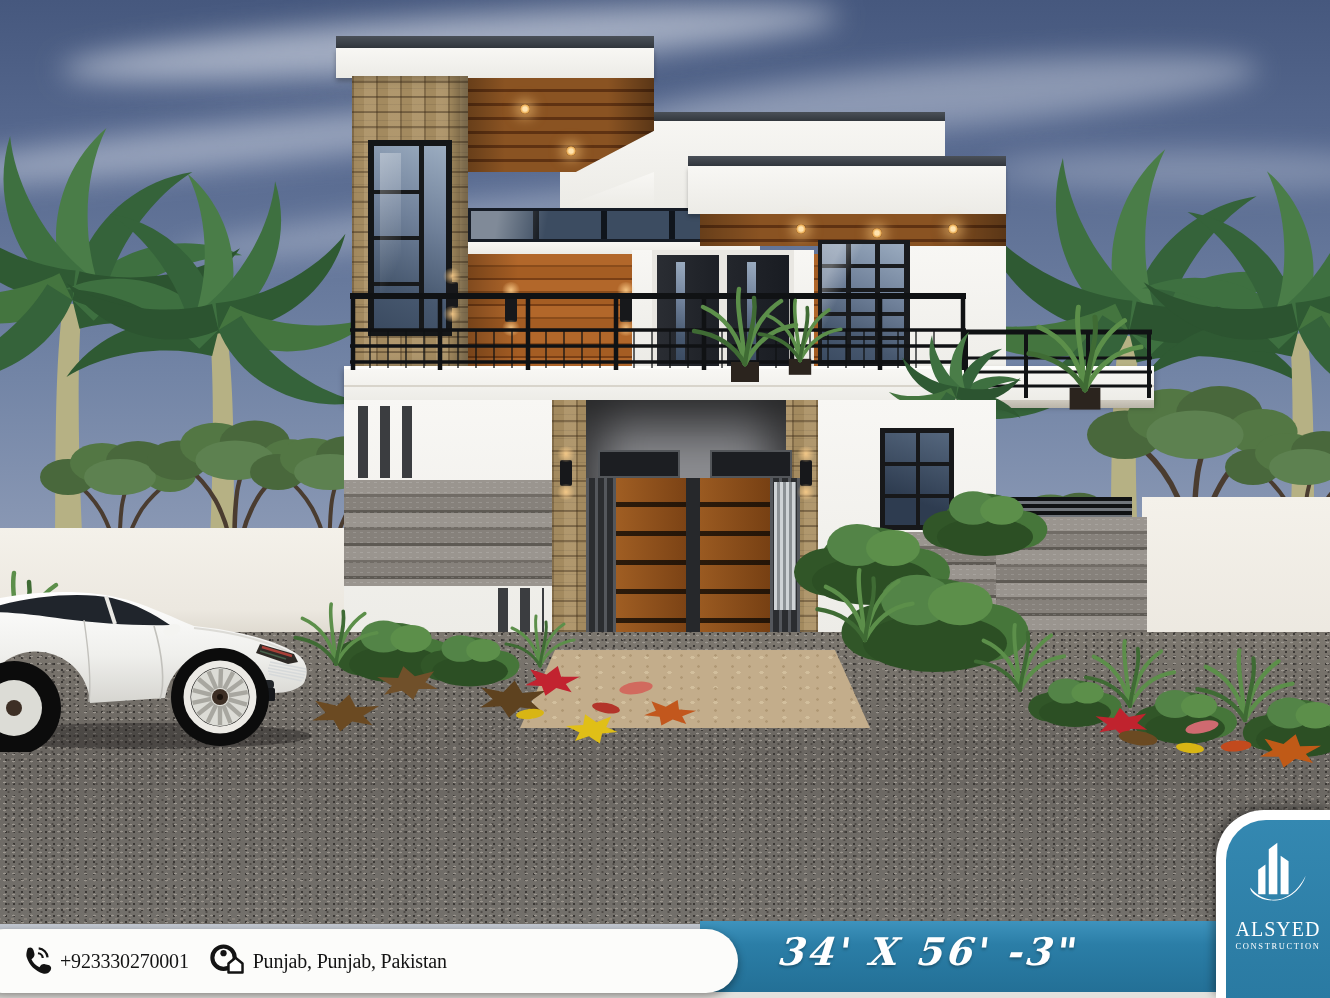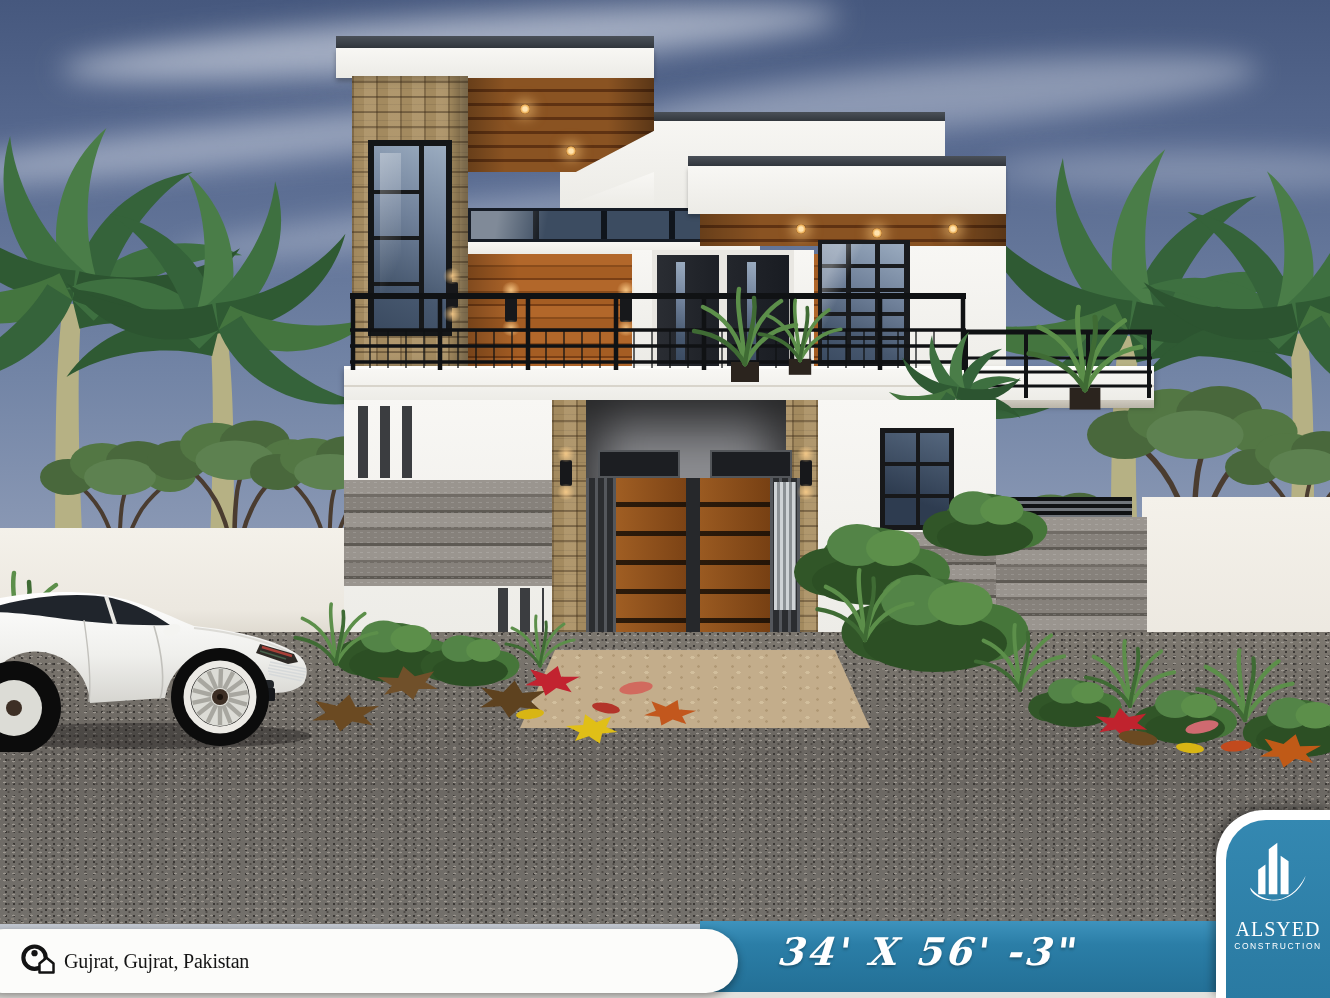--- a/index.html
+++ b/index.html
@@ -66,21 +66,21 @@
   .fitem{display:flex;align-items:center;gap:8px;white-space:nowrap;}
   .ftext{font-family:"Liberation Serif",serif;font-size:20px;color:#141414;letter-spacing:-.2px;}
   .dimtext{font-family:"DejaVu Serif",serif;font-style:italic;font-weight:700;
      font-size:38px;color:#fff;letter-spacing:3px;transform:skewX(-7deg);
      text-shadow:0 2px 3px rgba(0,0,0,.3);}
   .badge{background:#fff;border-top-left-radius:48px;box-shadow:-3px -3px 8px rgba(0,0,0,.35);}
   .badge-in{position:absolute;left:10px;top:10px;right:0;bottom:0;
      background:linear-gradient(180deg,#3488b1,#2a7aa2);border-top-left-radius:40px;
      display:flex;flex-direction:column;align-items:center;}
   .brandname{font-family:"Liberation Serif",serif;font-size:20px;color:#fff;letter-spacing:1px;margin-top:2px;}
-  .brandsub{font-family:Liberation Sans, sans-serif;font-size:8.5px;color:#fff;letter-spacing:1.6px;}
+  .brandsub{font-family:Liberation Serif, serif;font-size:8.5px;color:#fff;letter-spacing:1.6px;}
 </style>
 </head>
 <body>
 
 <div class="canvas">
 
   <svg width="0" height="0" style="position:absolute">
     <defs>
       <g id="frond">
           <path d="M0,0 C30,-34 88,-44 134,-16 C92,-22 44,-6 14,18 Z"></path>
@@ -427,26 +427,34 @@
     <use href="#leaf" fill="#c05a17" transform="translate(1290,750) scale(1.7,1) rotate(12)"></use>
   </svg>
 
   <div class="abs bluebar" style="left:700px;top:921px;width:630px;height:77px">
     <div class="abs dimtext" style="left:20px;top:8px;width:420px;text-align:center">34' X 56' -3"</div>
   </div>
   <div class="abs" style="left:0;top:992px;width:1216px;height:6px;background:#e3e1dd"></div>
 
   <div class="abs pill" style="left:-28px;top:929px;width:766px;height:64px">
     <div class="fitem">
+      <svg width="34" height="34" viewBox="0 0 46 46">
+        <path d="M13.5,5.5 c3.5,-2 6.5,-0.5 7.5,3 l1.2,4.5 c0.6,2.5 -0.4,4.8 -2.4,6.3 l-1.6,1.2 c2.2,4.8 6,8.6 10.8,10.8 l1.2,-1.6 c1.5,-2 3.8,-3 6.3,-2.4 l4.5,1.2 c3.5,1 5,4 3,7.5 c-2,3.5 -6.2,5.2 -10.2,4 c-10.5,-3.2 -18.8,-11.5 -22,-22 c-1.2,-4 0.4,-10 1.7,-12.5 z" fill="#131313"></path>
+        <path d="M28,6 a13,13 0 0 1 12,12" stroke="#131313" stroke-width="3" fill="none"></path>
+        <path d="M27,12.5 a7,7 0 0 1 6.5,6.5" stroke="#131313" stroke-width="3" fill="none"></path>
+      </svg>
+      <span class="ftext">+923330270001</span>
+    </div>
+    <div class="fitem">
       <svg width="38" height="38" viewBox="0 0 46 46">
         <circle cx="20" cy="19" r="13.5" fill="none" stroke="#131313" stroke-width="5"></circle>
         <circle cx="20" cy="13.5" r="3.8" fill="#131313"></circle>
         <path d="M26,26 l8.5,-7 8.5,7 v11 h-17 z" fill="#ffffff" stroke="#131313" stroke-width="3" stroke-linejoin="round"></path>
       </svg>
-      <span class="ftext">Gujrat, Gujrat, Pakistan</span>
+      <span class="ftext">Punjab, Punjab, Pakistan</span>
     </div>
   </div>
 
   <div class="abs badge" style="left:1216px;top:810px;width:114px;height:188px">
     <div class="badge-in">
       <svg width="66" height="82" viewBox="0 0 100 110" style="margin-top:14px">
         <g fill="#ffffff">
           <polygon points="20,84 20,47 31,39 31,84"></polygon>
           <polygon points="36,84 36,16 49,6 49,84"></polygon>
           <polygon points="54,84 54,26 66,34 66,84"></polygon>

